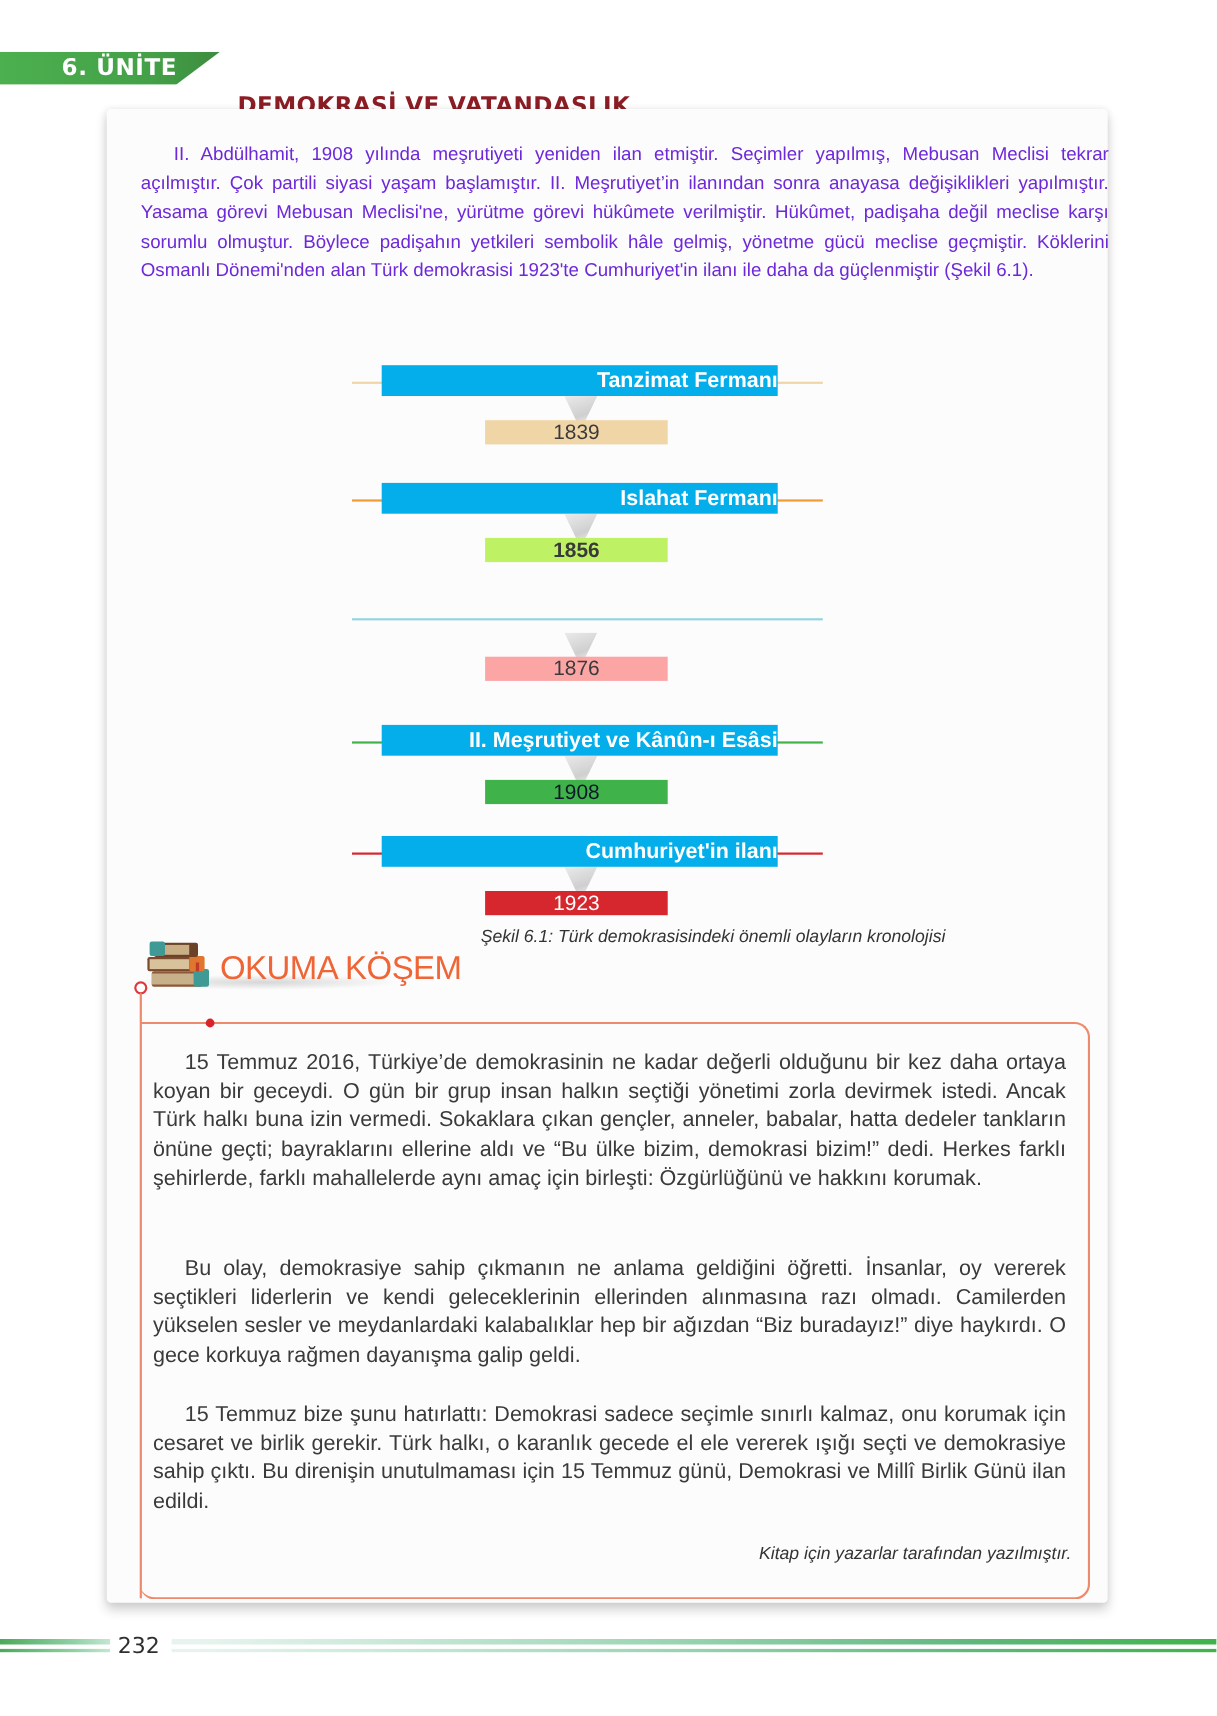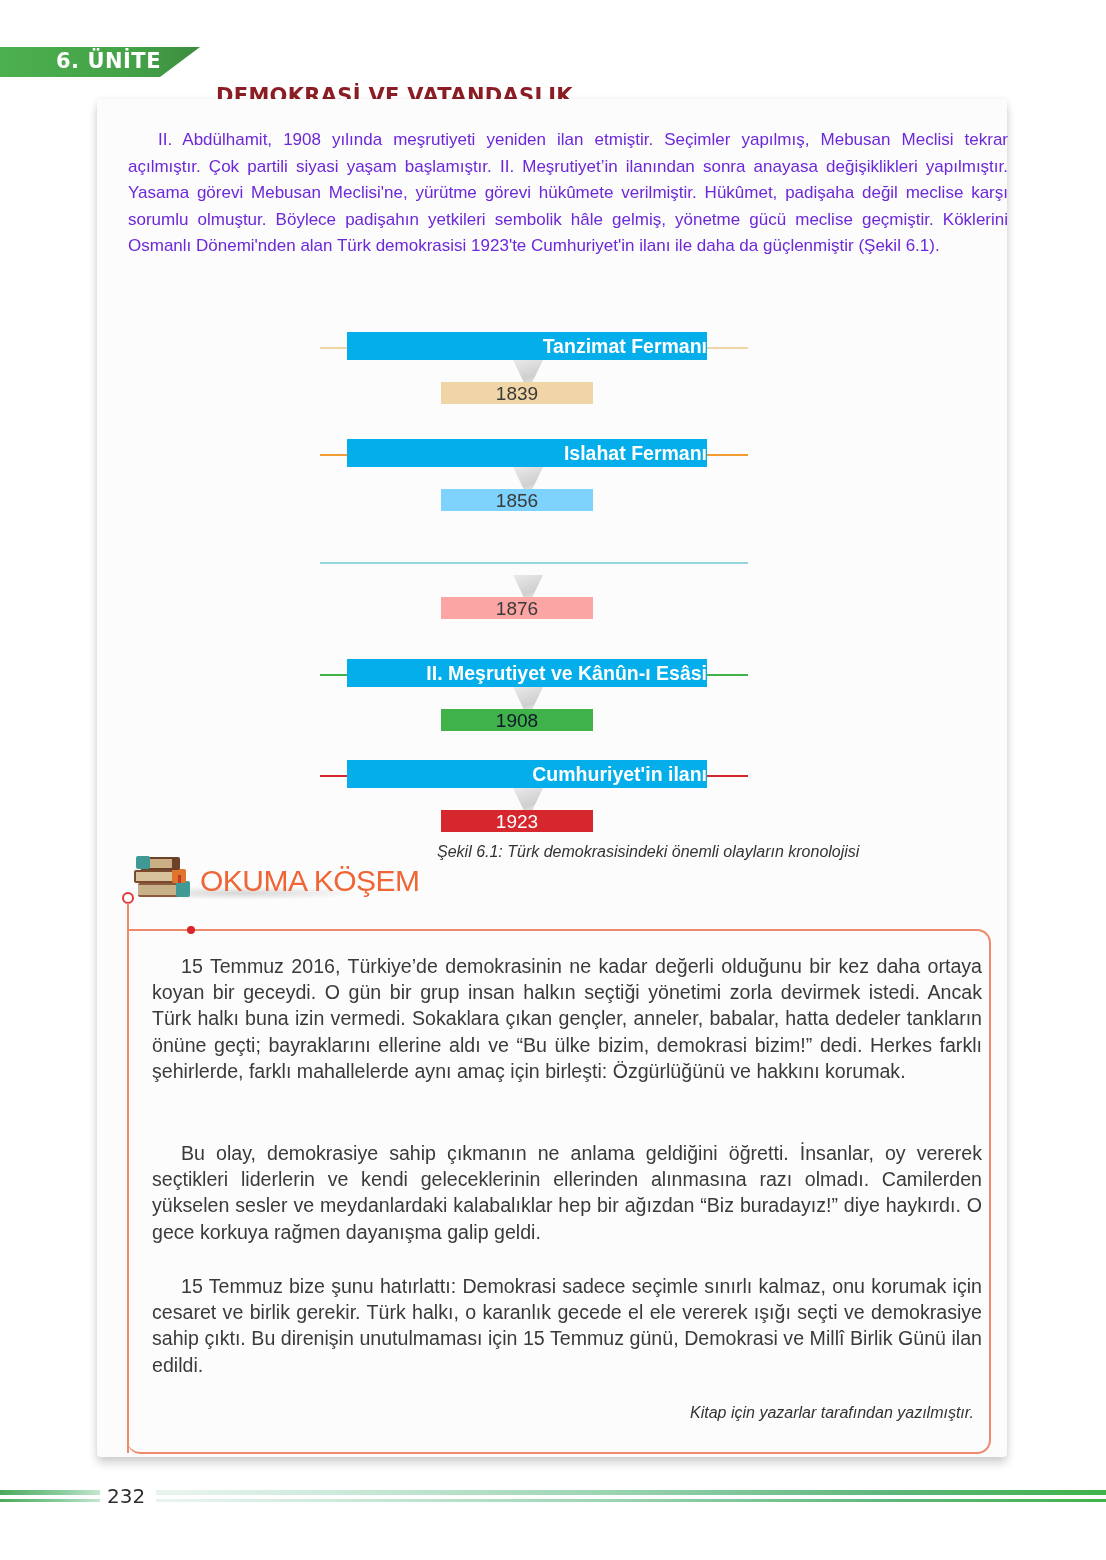--- a/index.html
+++ b/index.html
@@ -24,38 +24,38 @@
 
   
   .timeline { position:absolute; left:0; top:0; }
   .event { position:absolute; left:320px; width:428px; height:110px; }
   .event .side-line { position:absolute; top:15px; height:2px; width:428px; left:0; }
   .event .title-bar { position:absolute; left:27px; top:0; width:360px; height:28px; background:#03aeea;
                       color:#ffffff; font-weight:bold; font-size:19.5px; text-align:right; line-height:28px; }
   .event .pointer { position:absolute; left:193px; top:28px; width:30px; height:28px;
                     background:linear-gradient(160deg,#e6e6e6 0%,#c4c4c4 60%,rgba(200,200,200,0) 100%);
                     clip-path:polygon(0 0,100% 0,55% 100%,45% 100%); opacity:0.8; }
-  .event .year-box { position:absolute; left:121px; top:50px; width:152px; height:22px;
+  .event .year-box { position:absolute; left:121px; top:50px; width:166px; height:22px;
                      font-size:19px; line-height:23px; text-align:center; color:#3a3a3a; }
 
   .caption { position:absolute; left:437px; top:843px; font-size:16px; font-style:italic; color:#333333; }
 
   
   .books-icon { position:absolute; left:132px; top:853px; width:62px; height:48px; }
   .corner-title { position:absolute; left:200px; top:864px; font-size:30px; color:#ef6536; letter-spacing:-0.5px; }
   .corner-shadow { position:absolute; left:115px; top:886px; width:250px; height:14px;
                    background:radial-gradient(ellipse at center, rgba(0,0,0,0.15) 0%, rgba(0,0,0,0) 70%); }
   .ring { position:absolute; left:122px; top:892px; width:8px; height:8px; border:2px solid #e0383a;
           border-radius:50%; background:#fff; }
   .vert-line { position:absolute; left:127px; top:903px; width:2px; height:550px; background:#ee8a6b; }
   .dot { position:absolute; left:187px; top:926px; width:8px; height:8px; border-radius:50%; background:#d8242a; }
   .reading-box { position:absolute; left:127px; top:929px; width:862px; height:521px;
                  border:2px solid #ee8a6b; border-left:none; border-radius:0 14px 14px 14px; background:transparent; }
 
-  .reading-text { position:absolute; left:152px; width:830px; font-size:19.6px; line-height:26.2px;
+  .reading-text { position:absolute; left:139px; width:830px; font-size:19.6px; line-height:26.2px;
                   text-align:justify; color:#3a3a3a; margin:0; text-indent:29px; }
   .attribution { position:absolute; right:132px; top:1404px; font-size:16px; font-style:italic; color:#333; }
 
   
   .footer-line1 { position:absolute; left:0; top:1490px; width:1106px; height:5px;
                   background:linear-gradient(90deg,#4aa95a 0%,#8fd0a4 6%,#e7f4ee 11%,#e7f4ee 16%,#cdeadb 30%,#9bd4b2 55%,#5fb77c 80%,#3fb34a 100%); }
   .footer-line2 { position:absolute; left:0; top:1499px; width:1106px; height:3px;
                   background:linear-gradient(90deg,#4aa95a 0%,#8fd0a4 6%,#e7f4ee 11%,#e7f4ee 16%,#cdeadb 30%,#9bd4b2 55%,#5fb77c 80%,#3fb34a 100%); }
   .page-num-bg { position:absolute; left:100px; top:1484px; width:56px; height:24px; background:#ffffff; }
   .page-number { position:absolute; left:107px; top:1484px; font-family:"DejaVu Sans", sans-serif; font-weight:normal;
@@ -76,21 +76,21 @@
   <div class="event" style="top:332px;">
     <div class="side-line" style="background:#f0d5a6;"></div>
     <div class="title-bar">Tanzimat Fermanı</div>
     <div class="pointer"></div>
     <div class="year-box" style="background:#f0d5a6;">1839</div>
   </div>
   <div class="event" style="top:439px;">
     <div class="side-line" style="background:#f29a34;"></div>
     <div class="title-bar">Islahat Fermanı</div>
     <div class="pointer"></div>
-    <div class="year-box" style="background:#7dd3fc;">1856</div>
+    <div class="year-box" style="background:#bef264;font-weight:bold;">1856</div>
   </div>
   <div class="event" style="top:547px;">
     <div class="side-line" style="background:#94d5e0;"></div>
     <div class="pointer"></div>
     <div class="year-box" style="background:#fca5a5;">1876</div>
   </div>
   <div class="event" style="top:659px;">
     <div class="side-line" style="background:#3fb34a;"></div>
     <div class="title-bar">II. Meşrutiyet ve Kânûn-ı Esâsi</div>
     <div class="pointer"></div>

